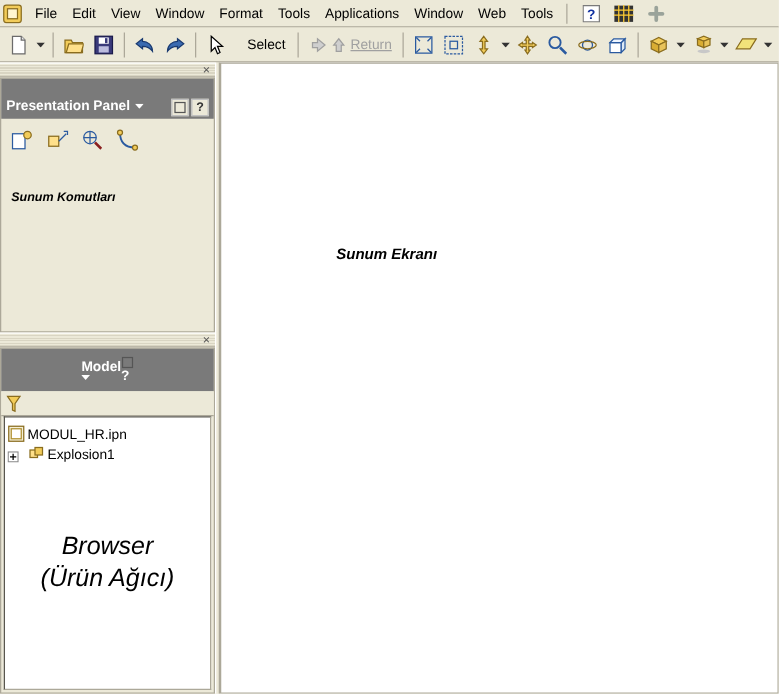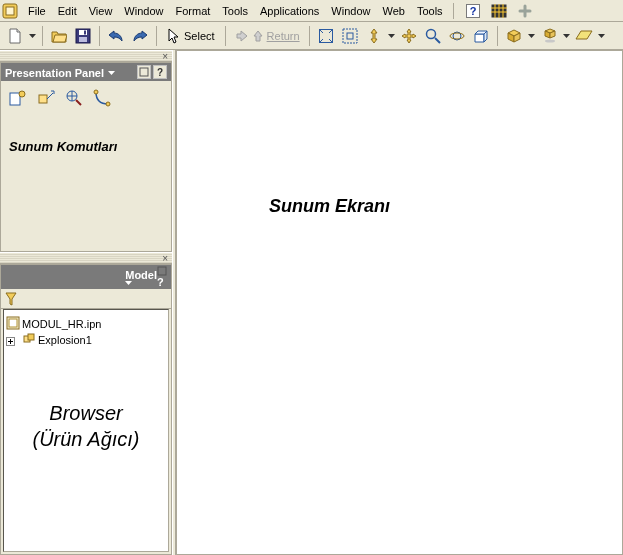--- a/index.html
+++ b/index.html
@@ -49,21 +49,21 @@
     padding: 2px 4px;
     background: #ece9d8;
     border-bottom: 1px solid #aca899;
     gap: 2px;
   }
   .tb-sep { width:1px; height:20px; background:#aca899; margin:0 3px;}
   .dd-arrow {
     width:9px;height:20px;display:inline-flex;align-items:center;justify-content:center;
   }
   .select-btn {
-    display:inline-flex;align-items:center;height:20px;padding:0 4px;gap:3px;
+    display:inline-flex;align-items:center;height:20px;padding:0 4px;gap:17px;
     border:1px solid transparent;
   }
   .return-btn {
     display:inline-flex;align-items:center;height:20px;padding:0 4px;gap:3px;
     color:#a0a0a0;
   }
   
   .workspace {
     display: flex;
     height: calc(100% - 50px);
@@ -78,59 +78,59 @@
     border: 1px solid #aca899;
     margin: 0 0 0 0;
     background:#ece9d8;
   }
   .panel-header {
     background: #7a7a7a;
     color: #fff;
     font-weight: bold;
     height: 18px;
     display: flex;
-    align-items: flex-end;
-    padding: 2px 4px;
+    align-items: flex-start;
+    padding: 16px 4px;
     font-size: 11px;
     justify-content: space-between;
   }
   .panel-header .title { display:flex;align-items:center;gap:4px;}
   .panel-header .ctrls { display:flex;align-items:center;gap:2px;}
   .panel-header .sq {
     width:14px;height:14px;border:1px solid #c0c0c0;display:inline-flex;align-items:center;justify-content:center;
     background:#ece9d8;color:#333;font-size:10px;font-weight:bold;
   }
   .pp-body {
     height: 170px;
     padding: 6px;
     position:relative;
   }
   .pp-icons { display:flex; gap:10px; padding:2px 2px 8px 2px;}
   .pp-label {
     position:absolute;
     left:8px; top:58px;
     font-family: Arial, sans-serif;
-    font-size: 13px;
+    font-size: 10px;
     font-weight: bold;
     font-style: italic;
     color:#000;
   }
   .split-close {
     height: 12px;
     display:flex;justify-content:flex-end;align-items:center;
     padding-right:4px;
     border-top:1px solid #fff;
     border-bottom:1px solid #aca899;
     background: repeating-linear-gradient(0deg,#d9d5c3 0,#d9d5c3 1px,#ece9d8 1px,#ece9d8 2px);
     font-size:10px;color:#555;
   }
   .model-panel { flex:1; display:flex; flex-direction:column; }
   .model-header {
     background:#7a7a7a;color:#fff;font-weight:bold;
-    height:24px;display:flex;align-items:center;justify-content:flex-end;
+    height:34px;display:flex;align-items:center;justify-content:center;
     padding:0 4px;font-size:11px;
   }
   .filter-row {
     height:20px;display:flex;align-items:center;padding:2px 4px;gap:4px;
     background:#ece9d8;border-bottom:1px solid #aca899;
   }
   .tree {
     flex:1; background:#fff; border:1px inset #aca899;
     margin:0 2px 2px 2px; padding:4px 2px; overflow:auto;
     font-size:11px;color:#000;
@@ -153,21 +153,21 @@
   .canvas {
     flex:1;
     background:#fff;
     border:1px solid #aca899;
     position:relative;
   }
   .canvas-label {
     position:absolute;
     left:92px; top:145px;
     font-family: Arial, sans-serif;
-    font-size:18px;
+    font-size:12px;
     font-weight:bold;
     font-style:italic;
     color:#000;
   }
   
   svg { display:block; }
   .gray { color:#a0a0a0;text-decoration:underline; }
   .vert-sash {
     width:4px; background:#ece9d8; border-left:1px solid #fff; border-right:1px solid #aca899;
   }

